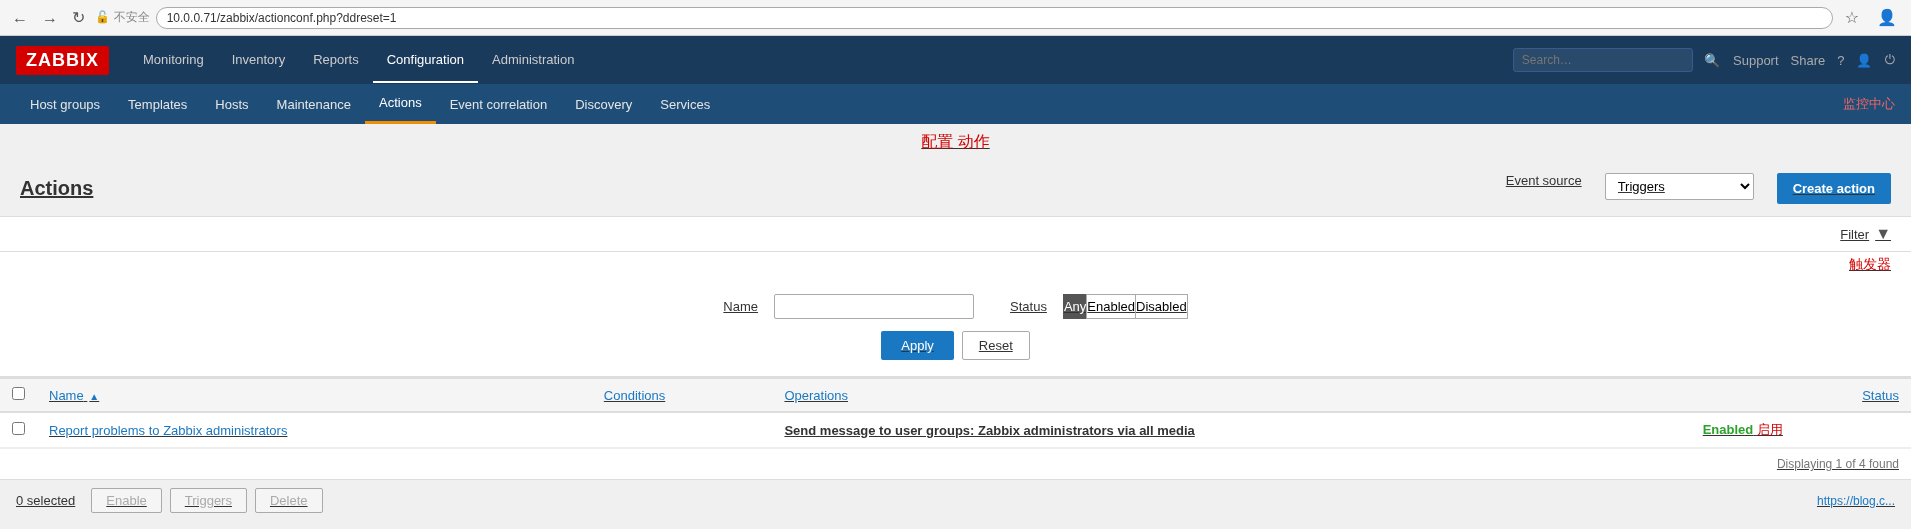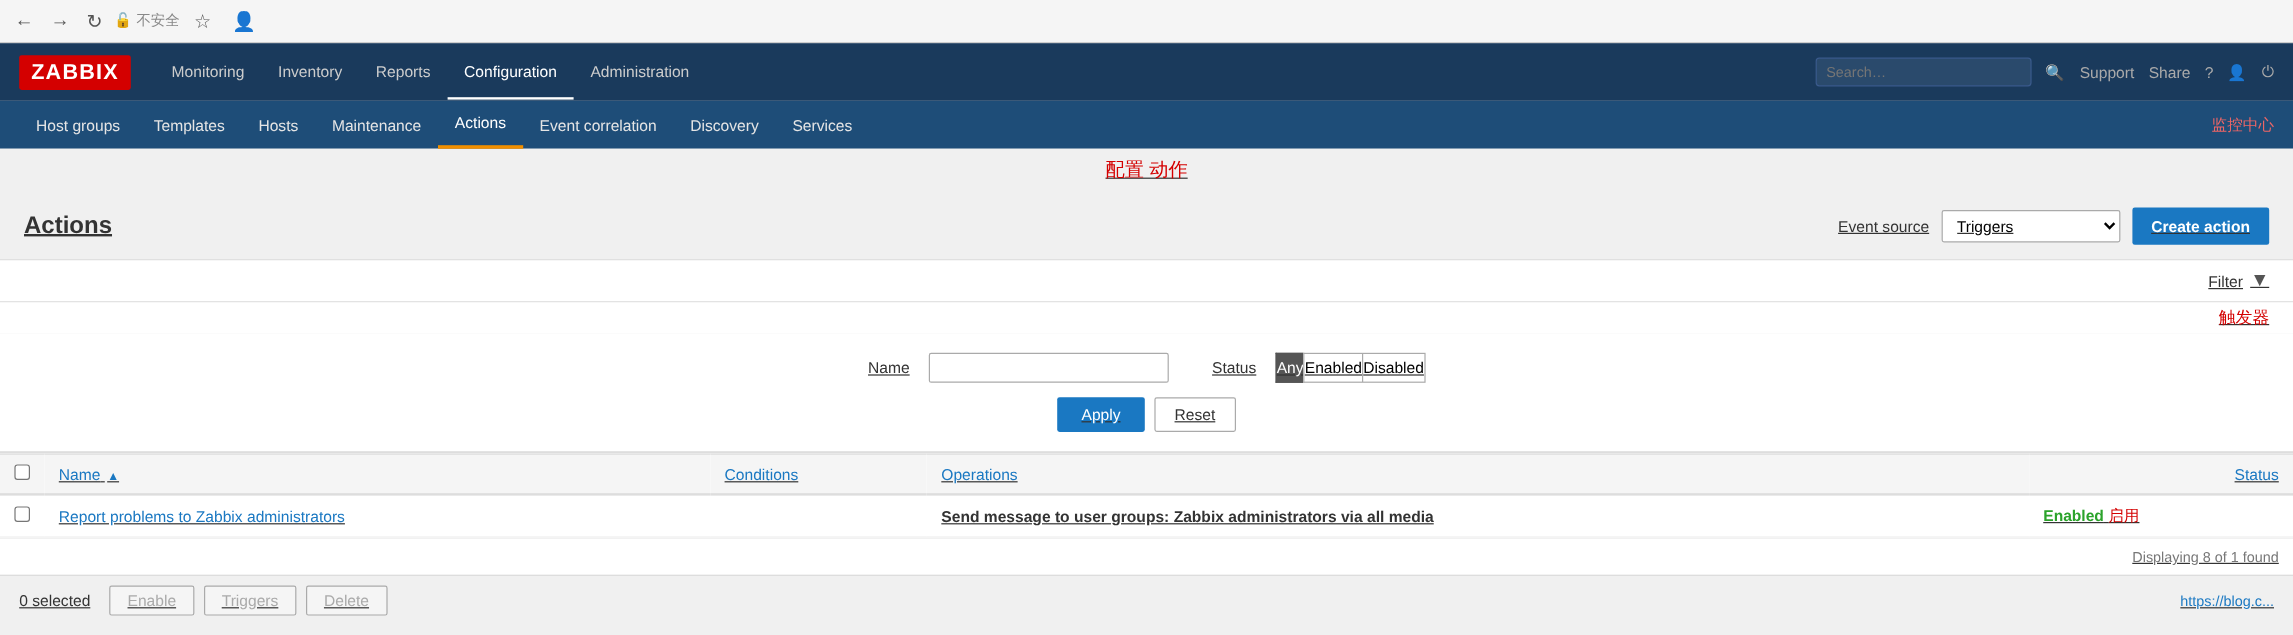--- a/index.html
+++ b/index.html
@@ -55,21 +55,21 @@
 
     
     .page-content { background: #f0f0f0; padding: 0; text-decoration: underline; }
 
     
     .page-header {
       background: #f0f0f0; padding: 12px 20px; display: flex; align-items: center;
       justify-content: space-between; border-bottom: 1px solid #ddd;
     }
     .page-title { font-size: 20px; font-weight: bold; color: #333; }
-    .page-header-right { display: flex; align-items: center; gap: 10px; }
+    .page-header-right { display: flex; align-items: flex-start; gap: 23px; }
     .event-source-label { font-size: 13px; color: #333; }
     .event-source-select {
       border: 1px solid #aaa; background: white; padding: 4px 24px 4px 8px;
       font-size: 13px; cursor: pointer; appearance: auto;
       border-radius: 2px;
     }
     .create-action-btn {
       background: #1a78c2; color: white; border: none; padding: 8px 16px;
       font-size: 13px; cursor: pointer; border-radius: 2px; font-weight: bold;
     }
@@ -162,20 +162,21 @@
     input[type="checkbox"] { cursor: pointer; }
   </style>
 </head>
 <body>
 
 <div class="browser-bar">
   <button class="nav-btn">←</button>
   <button class="nav-btn">→</button>
   <button class="nav-btn">↻</button>
   <span style="font-size:12px;color:#888;">🔓 不安全</span>
+  <input class="address-bar" type="text" value="10.0.0.71/zabbix/actionconf.php?ddreset=1" style="">
   <button class="icon-btn">☆</button>
   <button class="icon-btn">👤</button>
 </div>
 
 <div class="app-header">
   <div class="logo">ZABBIX</div>
   <nav class="app-nav">
     <a href="#">Monitoring</a>
     <a href="#">Inventory</a>
     <a href="#">Reports</a>
@@ -284,21 +285,21 @@
         </td>
         <td class="right">
           <span class="enabled-status">Enabled</span>
           <span class="enabled-chinese"> <span>启用</span></span>
         </td>
       </tr>
     </tbody>
   </table>
 
   <div class="table-footer">
-    <span>Displaying 8 of 1 found</span>
+    <span>Displaying 1 of 4 found</span>
   </div>
 
   <div class="bottom-bar">
     <span class="selected-count">0 selected</span>
     <button class="bottom-btn" disabled="">Enable</button>
     <button class="bottom-btn" disabled="">Triggers</button>
     <button class="bottom-btn" disabled="">Delete</button>
     <div class="bottom-bar-right">https://blog.c...</div>
   </div>
 

